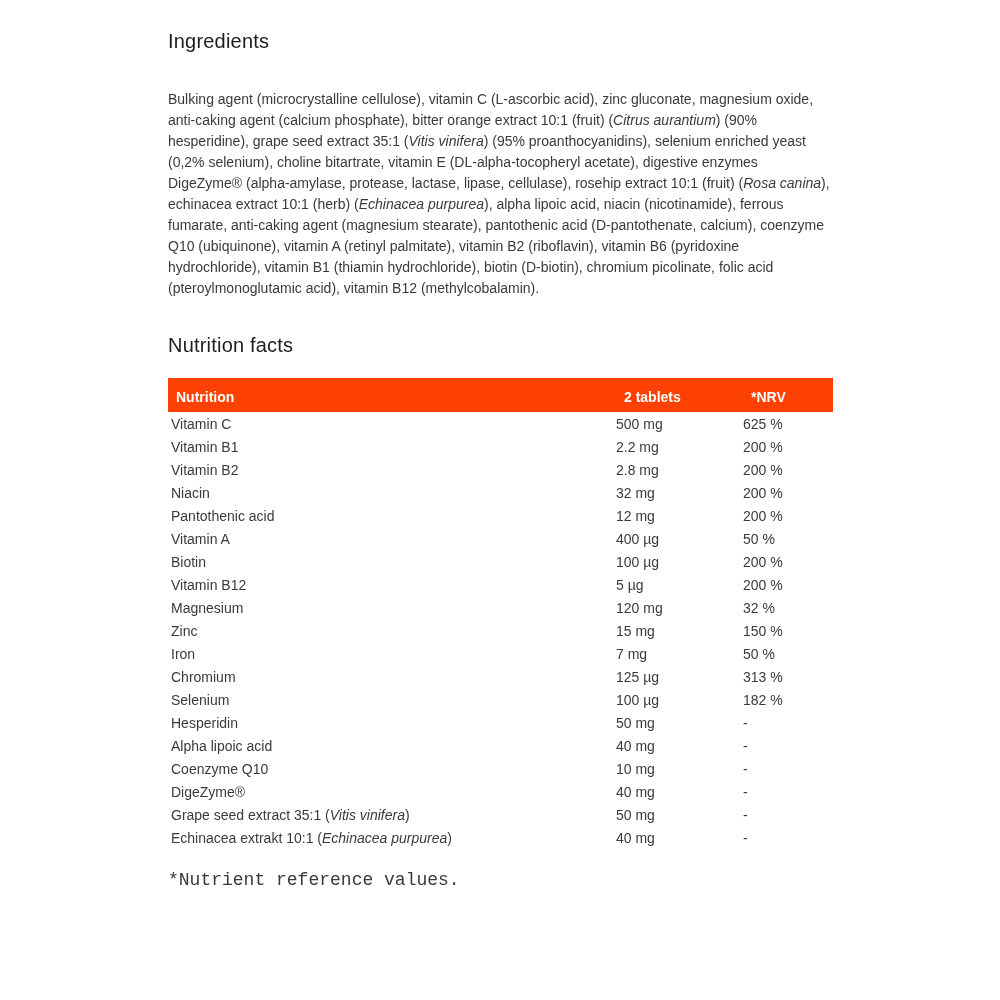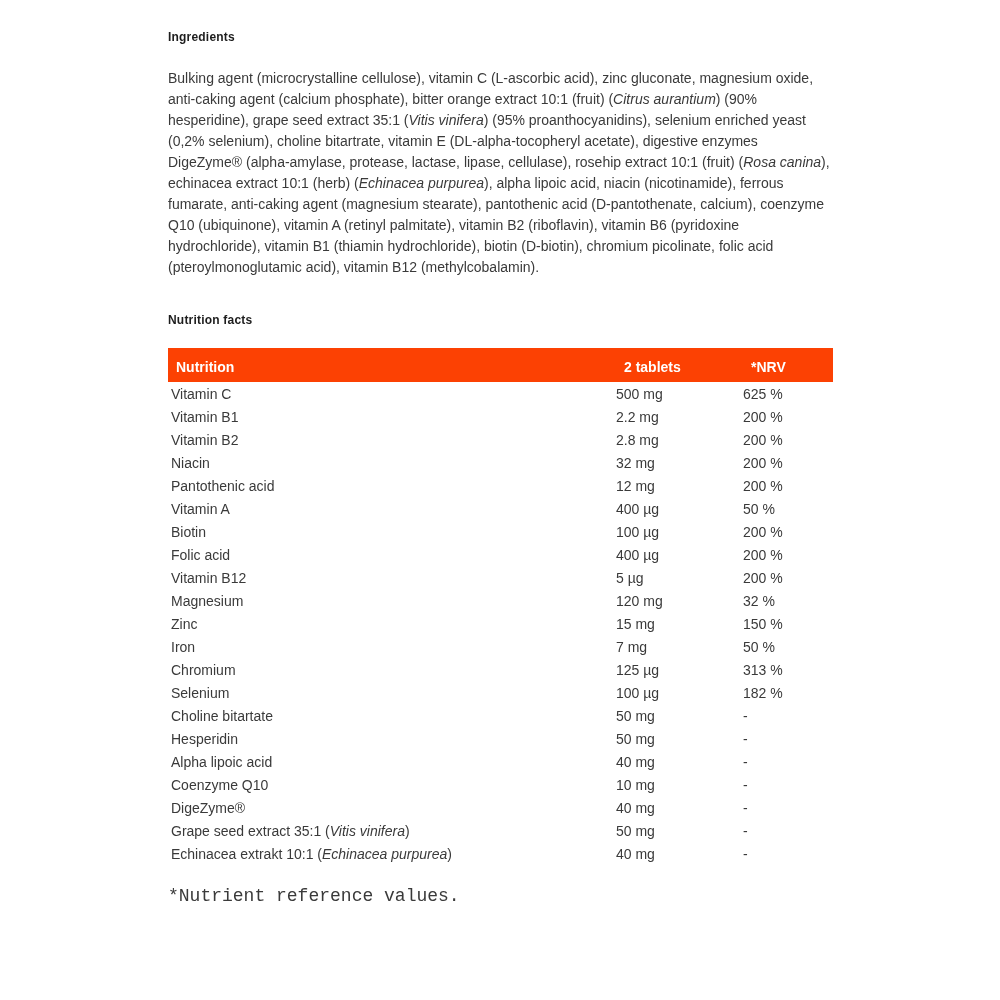--- a/index.html
+++ b/index.html
@@ -14,27 +14,27 @@
     width:1000px;height:1000px;
     font-family:"Liberation Sans","DejaVu Sans",sans-serif;
     color:var(--text);
     overflow:hidden;
   }
   .page{
     width:1000px;height:1000px;
     padding:30px 165px 0 168px;
   }
   .section-heading{
-    font-size:12px;
-    font-weight:bold;
+    font-size:20px;
+    font-weight:normal;
     color:var(--heading);
     letter-spacing:0.2px;
   }
   .ingredients-paragraph{
-    margin-top:24px;
+    margin-top:36px;
     width:667px;
     font-size:14px;
     line-height:21px;
     color:var(--text);
   }
   .ingredients-paragraph em{font-style:italic;}
   .nutrition-heading{margin-top:35px;}
   table.nutrition-table{
     margin-top:21px;
     width:665px;
@@ -126,25 +126,20 @@
           <td class="col-name"><span>Vitamin A</span></td>
           <td class="col-amount">400 µg</td>
           <td class="col-nrv">50 %</td>
         </tr>
         <tr>
           <td class="col-name"><span>Biotin</span></td>
           <td class="col-amount">100 µg</td>
           <td class="col-nrv">200 %</td>
         </tr>
         <tr>
-          <td class="col-name"><span>Folic acid</span></td>
-          <td class="col-amount">400 µg</td>
-          <td class="col-nrv">200 %</td>
-        </tr>
-        <tr>
           <td class="col-name"><span>Vitamin B12</span></td>
           <td class="col-amount">5 µg</td>
           <td class="col-nrv">200 %</td>
         </tr>
         <tr>
           <td class="col-name"><span>Magnesium</span></td>
           <td class="col-amount">120 mg</td>
           <td class="col-nrv">32 %</td>
         </tr>
         <tr>
@@ -161,25 +156,20 @@
           <td class="col-name"><span>Chromium</span></td>
           <td class="col-amount">125 µg</td>
           <td class="col-nrv">313 %</td>
         </tr>
         <tr>
           <td class="col-name"><span>Selenium</span></td>
           <td class="col-amount">100 µg</td>
           <td class="col-nrv">182 %</td>
         </tr>
         <tr>
-          <td class="col-name"><span>Choline bitartate</span></td>
-          <td class="col-amount">50 mg</td>
-          <td class="col-nrv">-</td>
-        </tr>
-        <tr>
           <td class="col-name"><span>Hesperidin</span></td>
           <td class="col-amount">50 mg</td>
           <td class="col-nrv">-</td>
         </tr>
         <tr>
           <td class="col-name"><span>Alpha lipoic acid</span></td>
           <td class="col-amount">40 mg</td>
           <td class="col-nrv">-</td>
         </tr>
         <tr>

